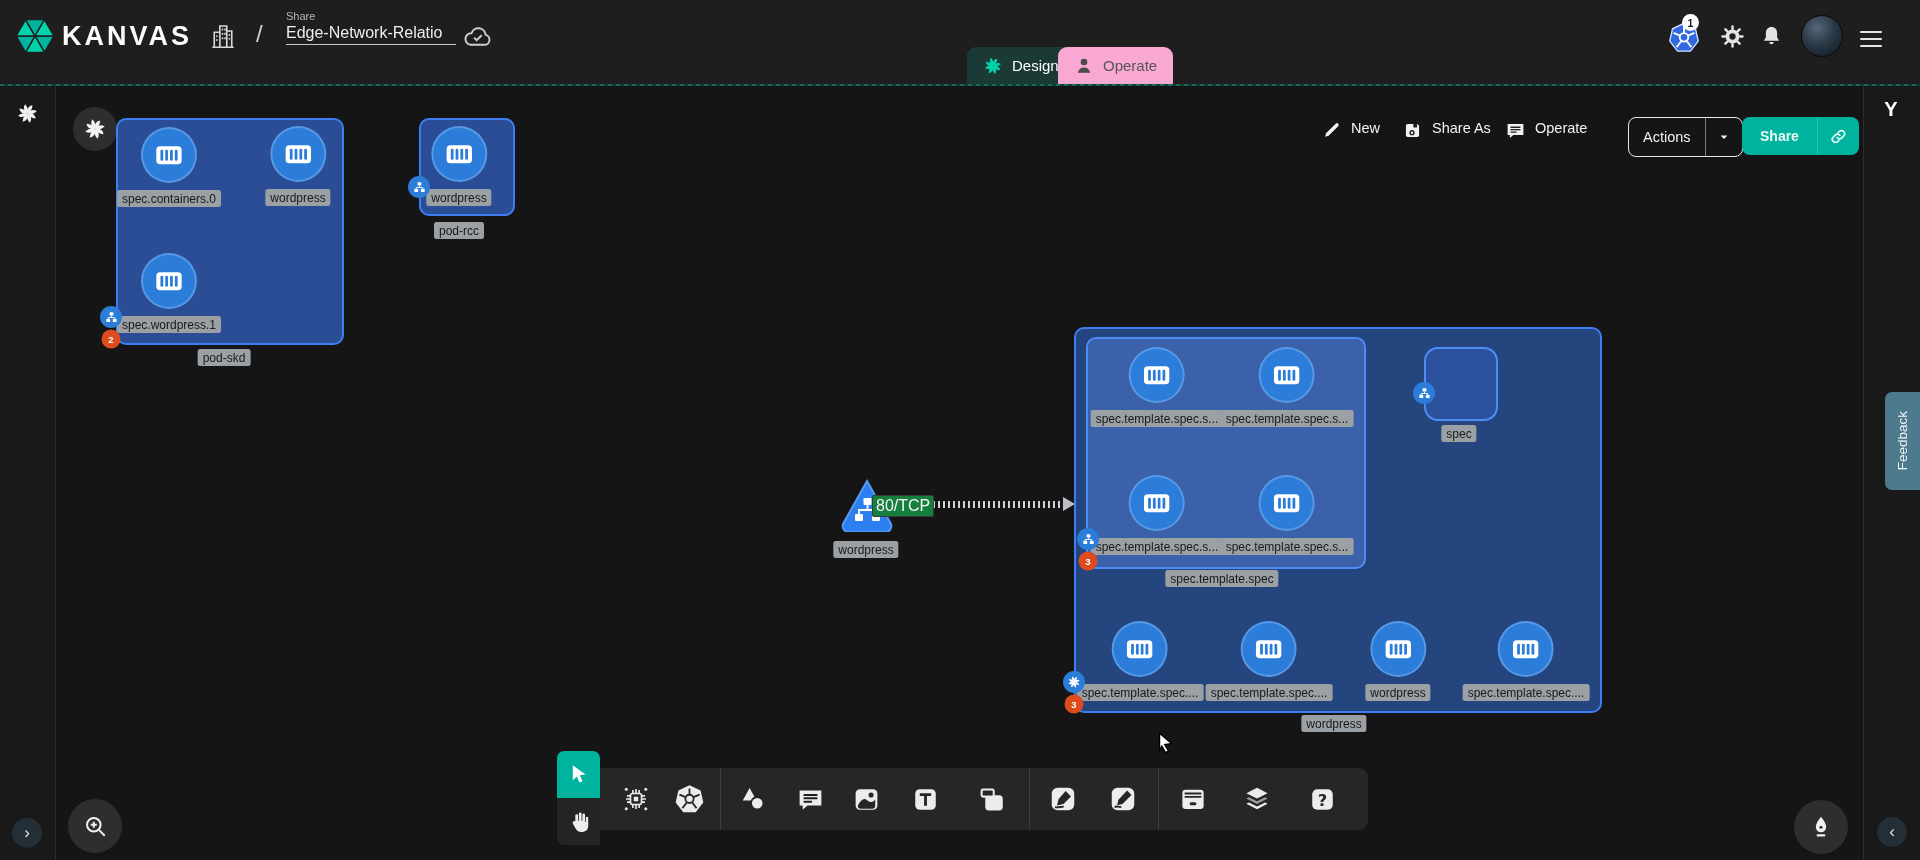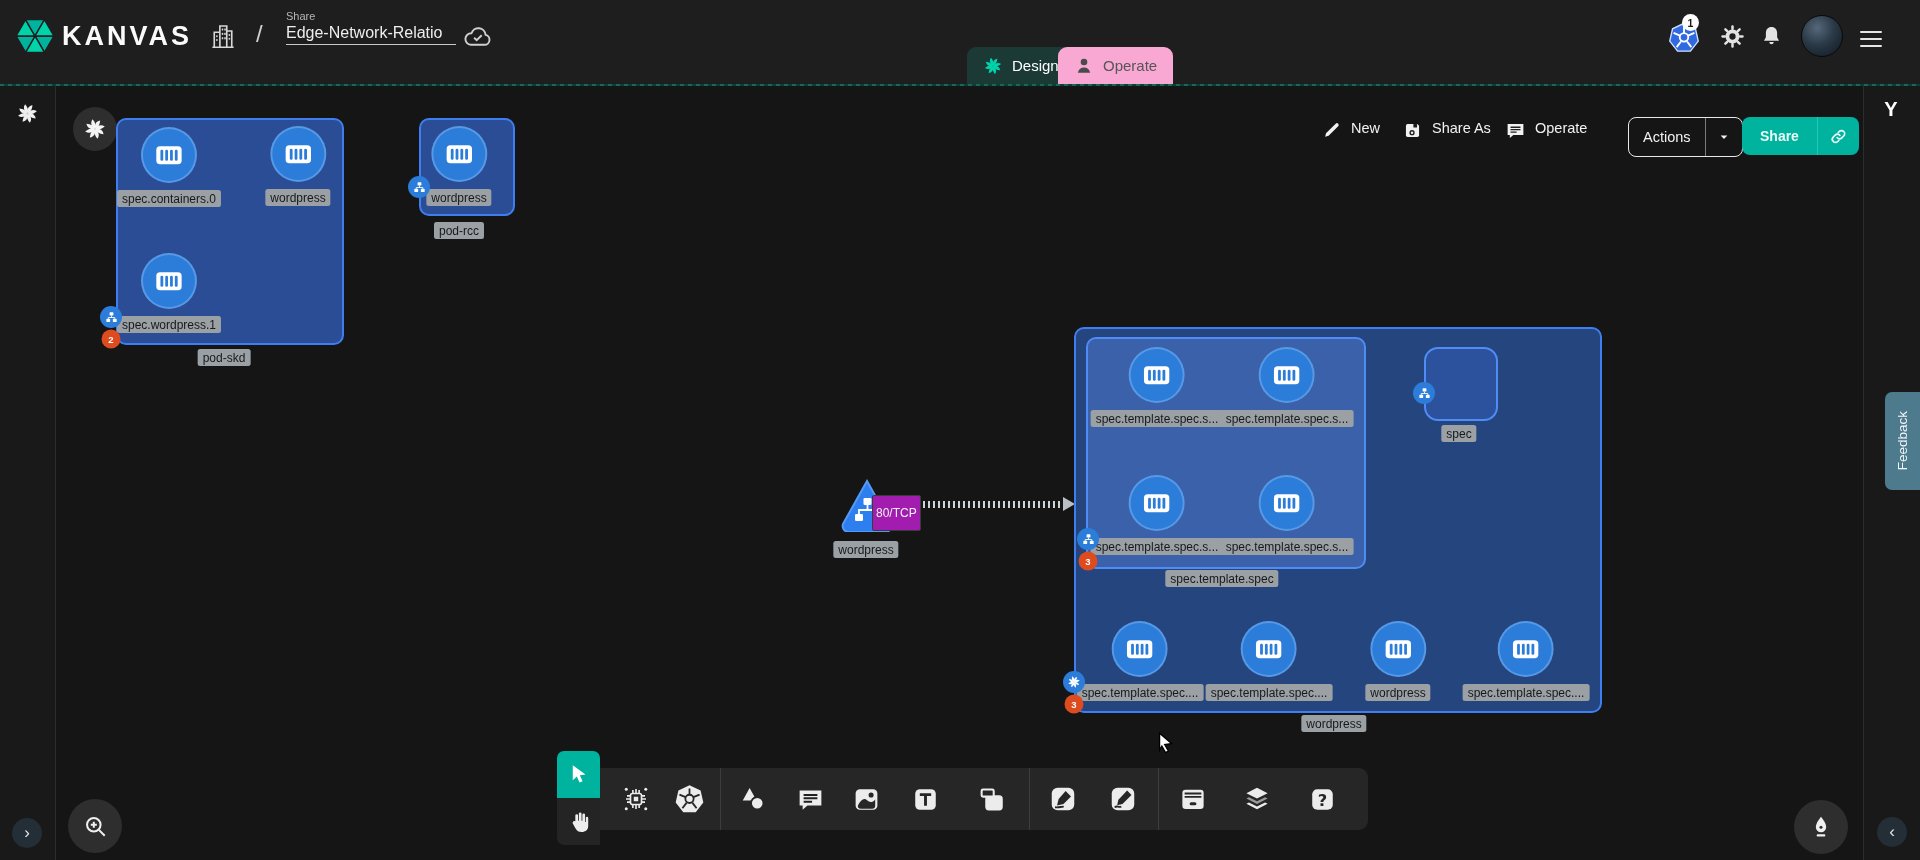--- a/index.html
+++ b/index.html
@@ -69,22 +69,22 @@
        color:#fff;display:flex;align-items:center;justify-content:center;
        transform:translate(-50%,-50%);cursor:pointer}
   .badge-r{position:absolute;width:19px;height:19px;border-radius:50%;background:#dd4b1f;
        color:#fff;font-size:9.5px;font-weight:bold;display:flex;align-items:center;
        justify-content:center;transform:translate(-50%,-50%)}
   .edge{position:absolute;left:893px;top:501px;width:171px;height:7px;
        background:repeating-linear-gradient(90deg,#cfd4d8 0 2px,transparent 2px 5px)}
   .edge-arrow{position:absolute;left:1063px;top:497px;width:0;height:0;
        border-top:7.5px solid transparent;border-bottom:7.5px solid transparent;
        border-left:12px solid #b9bfc4}
-  .edge-chip{position:absolute;left:872px;top:495px;background:#a21caf;color:#f4f4f4;
-       font-size:12px;padding:10px 3px;border-radius:2px;border:1px solid #3a3a3a}
+  .edge-chip{position:absolute;left:872px;top:495px;background:#15803d;color:#f4f4f4;
+       font-size:16px;padding:1px 3px;border-radius:2px;border:1px solid #3a3a3a}
   
   #tool-col{position:absolute;left:557px;top:751px;width:43px;height:94px;border-radius:7px 7px 0 7px;overflow:hidden}
   #tool-col .cell{width:43px;height:47px;display:flex;align-items:center;justify-content:center;cursor:pointer}
   #tool-col .cell.sel{background:#00b39f;color:#fff}
   #tool-col .cell.pan{background:#242424;color:#ececec}
   #tool-slab{position:absolute;left:600px;top:768px;width:768px;height:62px;background:#262626;
        border-radius:0 9px 9px 0}
   .tbtn{position:absolute;top:9px;width:44px;height:44px;display:flex;align-items:center;
        justify-content:center;color:#ececec;cursor:pointer}
   .tdiv{position:absolute;top:0;width:1px;height:62px;background:#3d3d3d}

